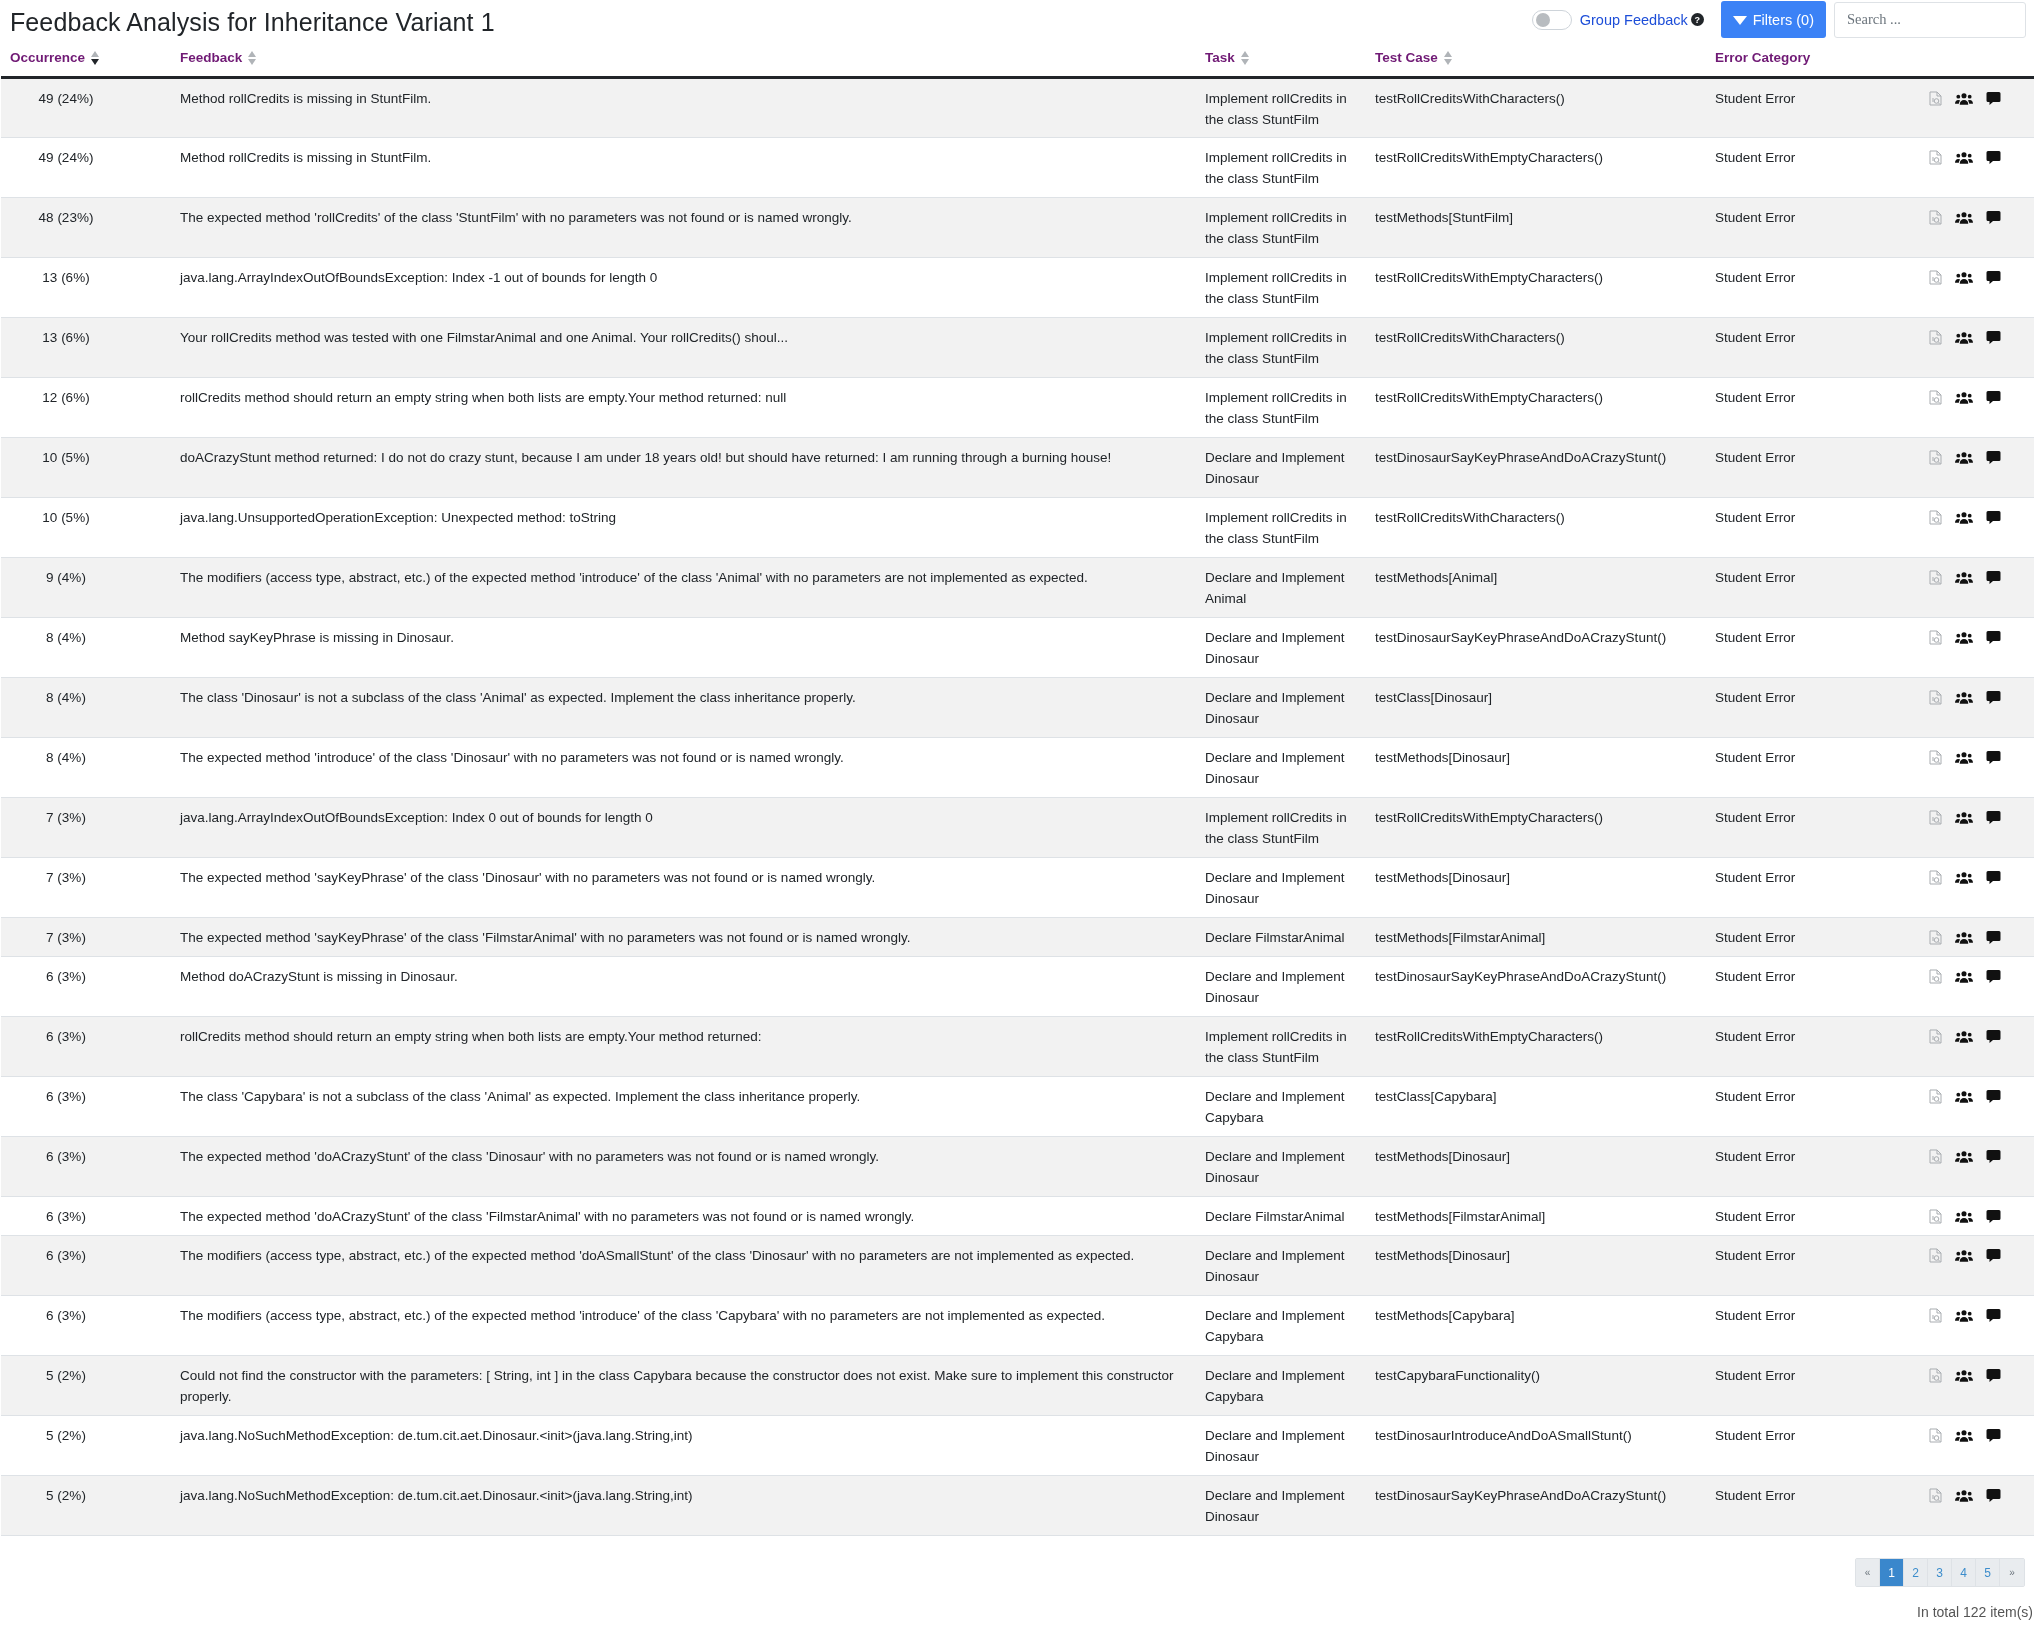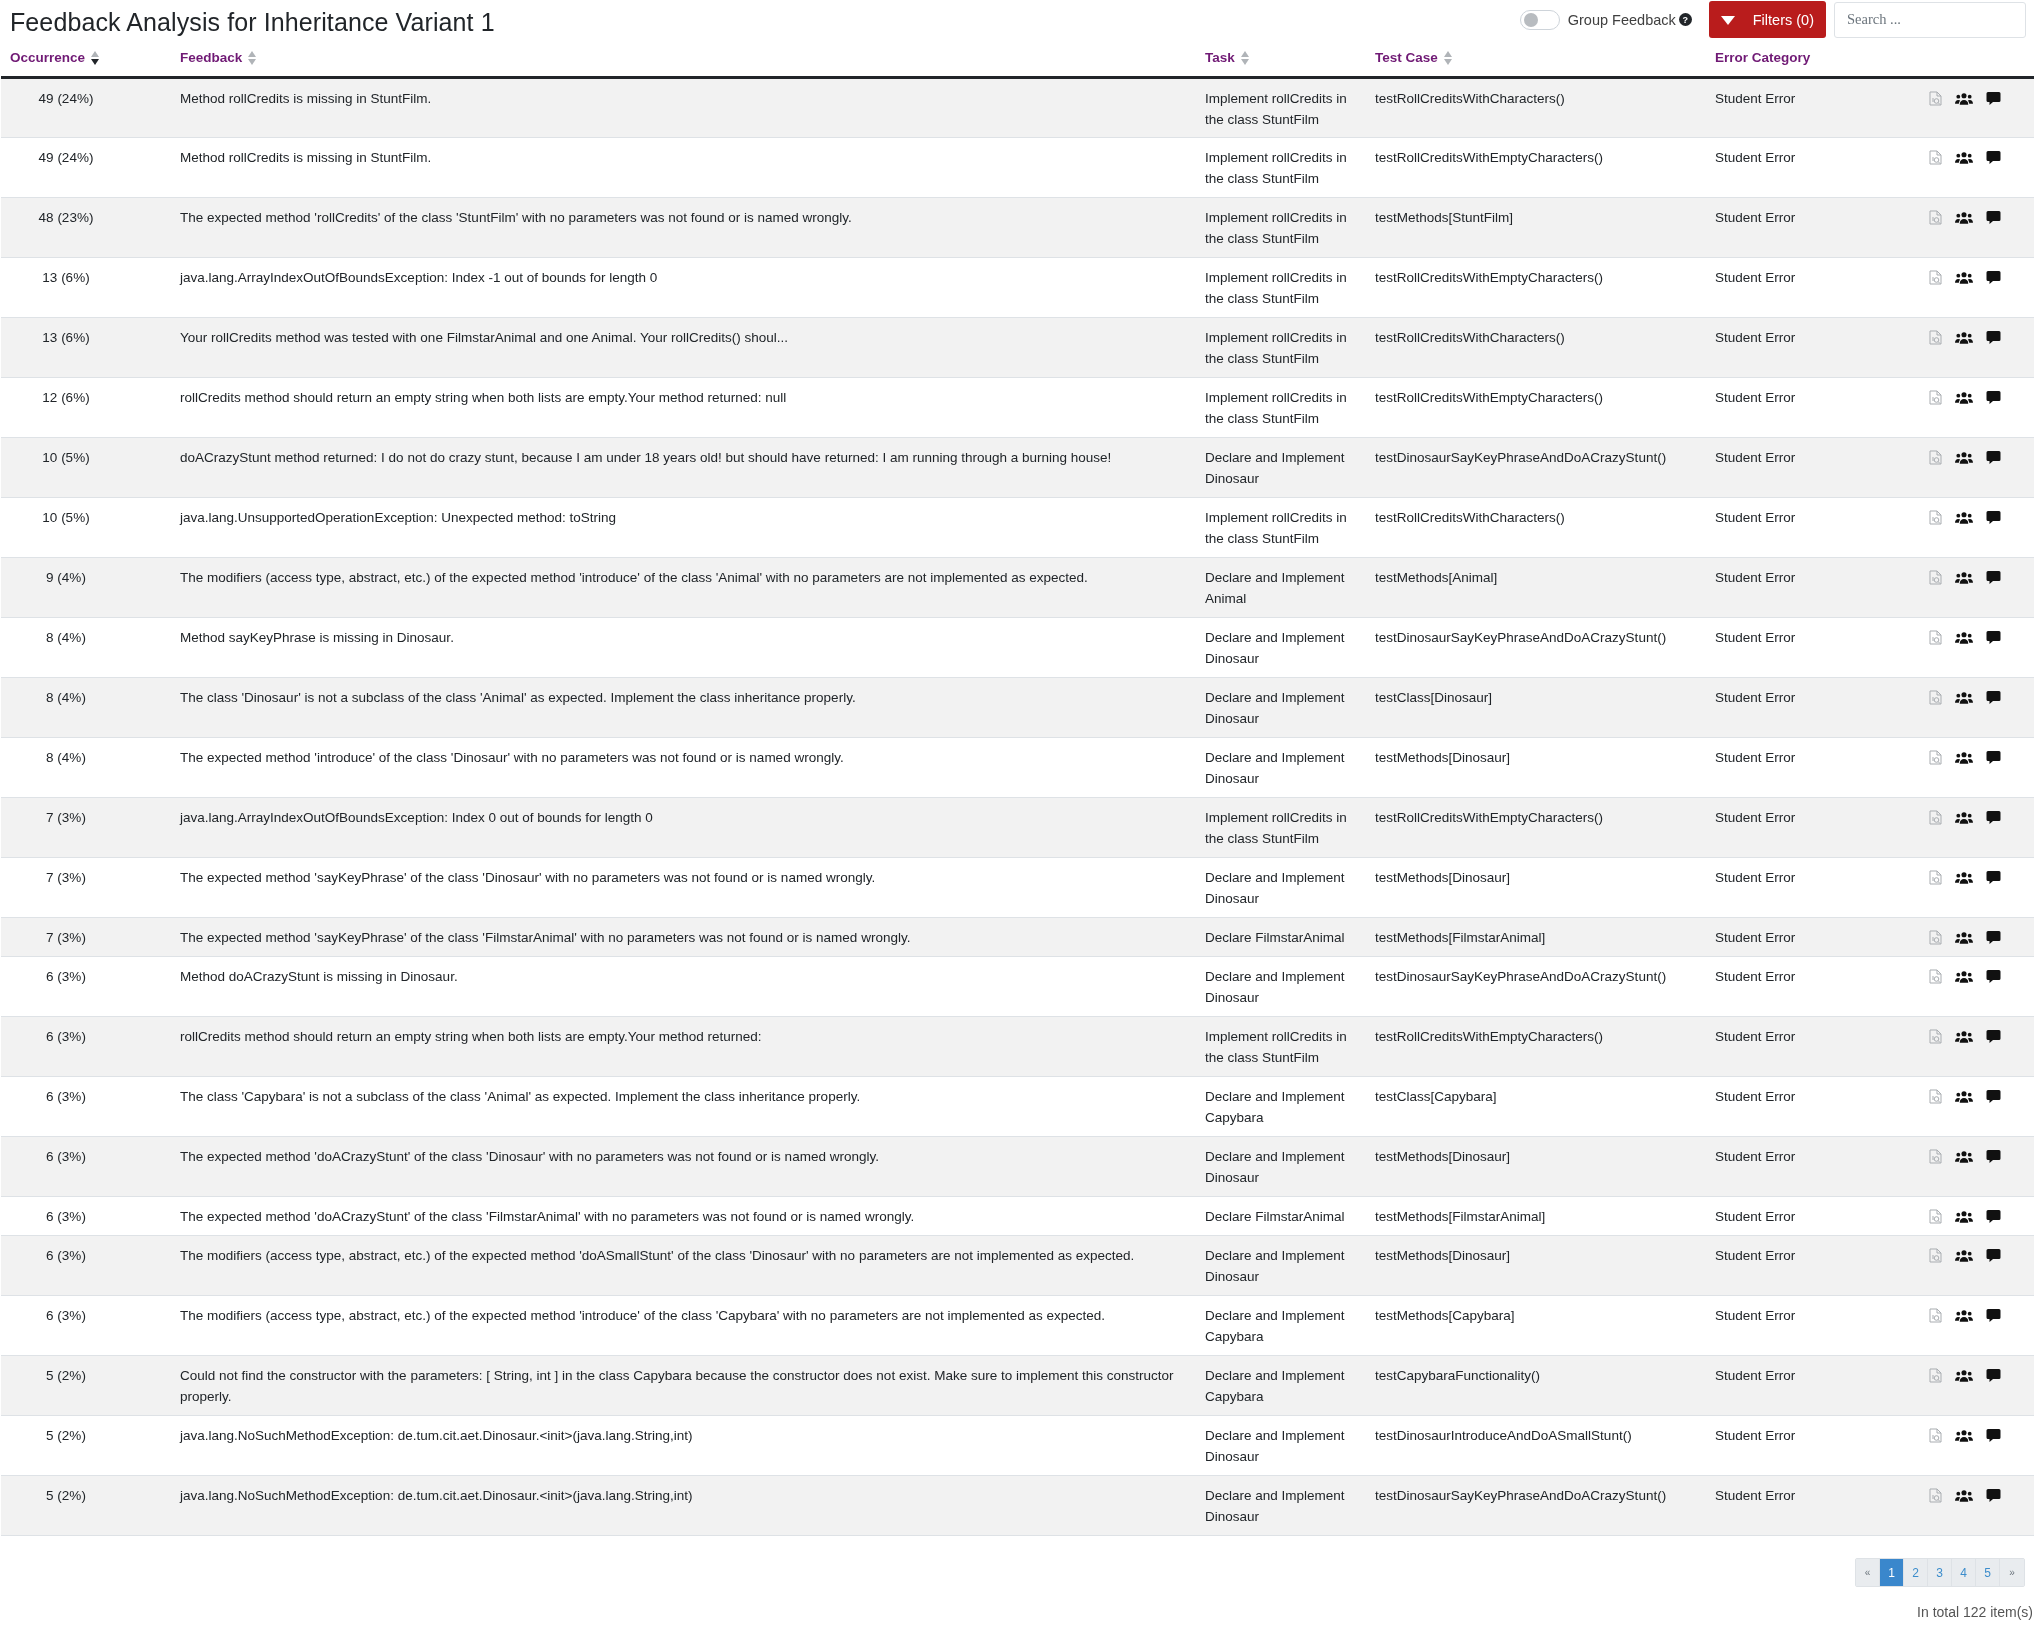--- a/index.html
+++ b/index.html
@@ -22,29 +22,29 @@
     display: flex; align-items: center;
   }
   .toggle {
     width: 40px; height: 20px; border: 1px solid #ced4da; border-radius: 10px;
     position: relative; margin-right: 8px; background: #fff; cursor: pointer;
   }
   .toggle .knob {
     position: absolute; left: 3px; top: 2px; width: 14px; height: 14px;
     border-radius: 50%; background: #b8bcc0;
   }
-  .group-label { font-size: 14.5px; color: #404040; margin-right: 3px; }
+  .group-label { font-size: 14.5px; color: #1d4ed8; margin-right: 3px; }
   .help-icon {
     width: 13px; height: 13px; border-radius: 50%; background: #212529; color: #fff;
     font-size: 9px; font-weight: bold; display: inline-flex; align-items: center; justify-content: center;
     margin-right: 17px;
   }
   .filters-btn {
-    height: 37px; padding: 0 12px; background: #b91c1c; color: #fff; border: none;
-    border-radius: 3px; font-size: 14.5px; display: flex; align-items: center; gap: 18px;
+    height: 37px; padding: 0 12px; background: #3b82f6; color: #fff; border: none;
+    border-radius: 3px; font-size: 14.5px; display: flex; align-items: center; gap: 6px;
     font-family: "Liberation Sans", sans-serif; margin-right: 8px; cursor: pointer;
   }
   .funnel {
     width: 0; height: 0; border-left: 7px solid transparent; border-right: 7px solid transparent;
     border-top: 9px solid #fff; position: relative; top: 1px;
   }
   .search {
     width: 192px; height: 36px; border: 1px solid #dee2e6; border-radius: 3px;
     padding: 0 12px; font-size: 14.5px; font-family: Liberation Serif, serif; color: #3b82f6;
   }

